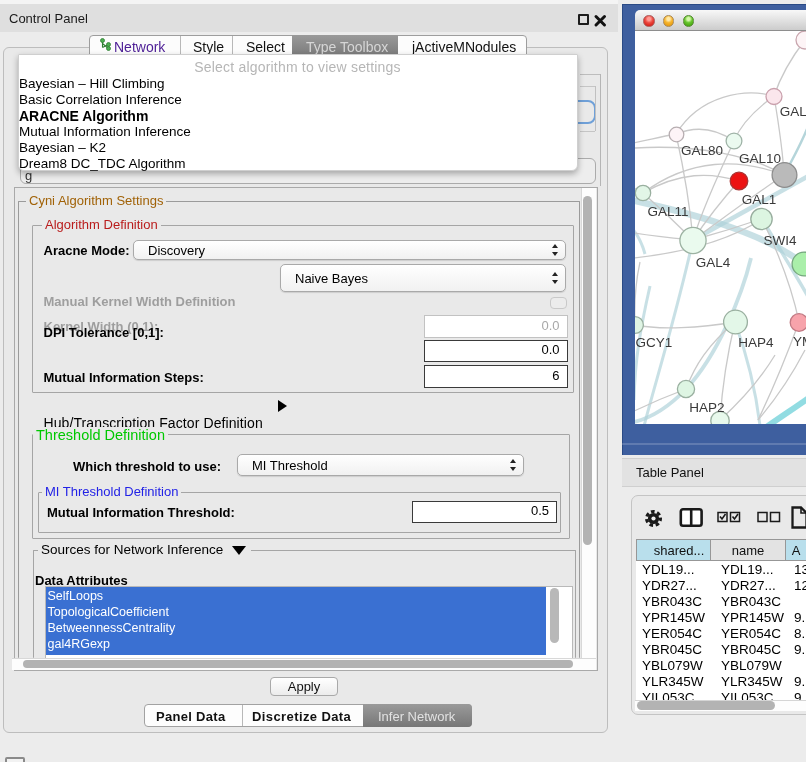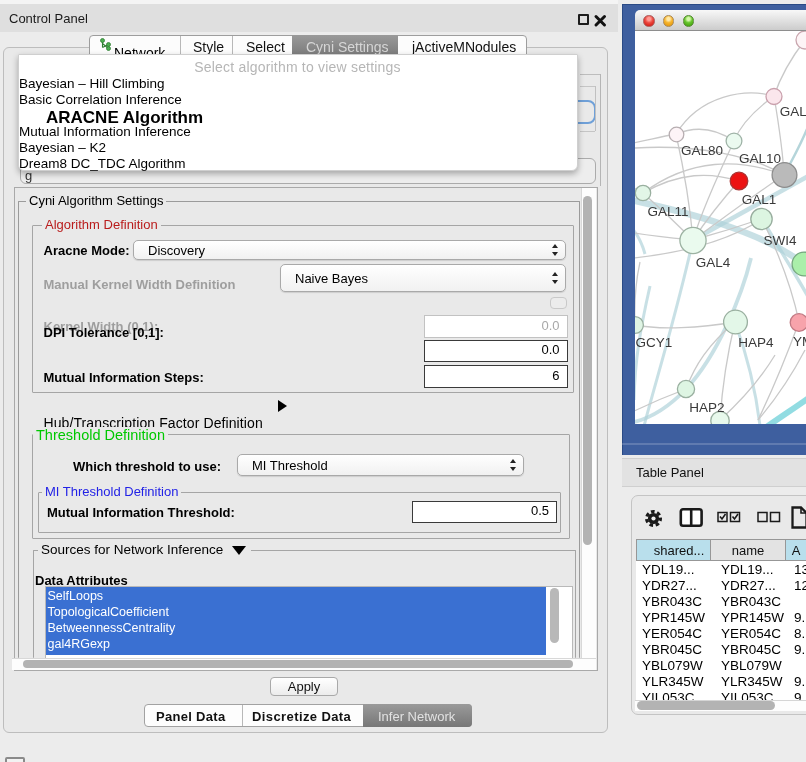--- a/index.html
+++ b/index.html
@@ -38,59 +38,59 @@
   <div class="abs" style="left:89px; top:35px; width:438px; height:23px; background:#fcfcfc; border:1px solid #9d9d9d; border-radius:4px;"></div>
   <div class="abs" style="left:180px; top:36px; width:1px; height:21px; background:#b8b8b8;"></div>
   <div class="abs" style="left:232px; top:36px; width:1px; height:21px; background:#b8b8b8;"></div>
   <div class="abs" style="left:292px; top:35px; width:106px; height:23px; background:linear-gradient(#9a9a9a,#777777);"></div>
   <svg class="abs" style="left:99px; top:37px;" width="13" height="14" viewBox="0 0 13 14">
     <path d="M3.5,3.5 L3.5,10.5 M3.5,10.5 L9.5,7.5 M3.5,6.5 L9.5,11.5" stroke="#2e7d32" stroke-width="1.1" fill="none"></path>
     <circle cx="3.5" cy="3.5" r="2" fill="#4caf50" stroke="#2e7d32" stroke-width="0.8"></circle>
     <circle cx="9.5" cy="7.5" r="2" fill="#4caf50" stroke="#2e7d32" stroke-width="0.8"></circle>
     <circle cx="9.5" cy="11.5" r="2" fill="#4caf50" stroke="#2e7d32" stroke-width="0.8"></circle>
   </svg>
-  <div class="abs" style="left:114px; top:45px; font-size:14px; color:#000000;">Network</div>
+  <div class="abs" style="left:114px; top:39px; font-size:14px; color:#4c1d95;">Network</div>
   <div class="abs" style="left:193px; top:39px; font-size:14px; color:#111;">Style</div>
   <div class="abs" style="left:246px; top:39px; font-size:14px; color:#111;">Select</div>
-  <div class="abs" style="left:306px; top:39px; font-size:14px; color:#d6d6d6;">Cyni Settings</div>
+  <div class="abs" style="left:306px; top:39px; font-size:14px; color:#d6d6d6;">Type Toolbox</div>
   <div class="abs" style="left:412px; top:39px; font-size:14px; color:#111;">jActiveMNodules</div>
 
   <div class="abs" style="left:560px; top:100px; width:36px; height:24px; border:2.5px solid #6fa0d8; border-radius:8px;"></div>
   <div class="abs" style="left:580px; top:74px; width:20px; height:1px; background:#bdbdbd;"></div>
   <div class="abs" style="left:600px; top:74px; width:1px; height:112px; background:#b5b5b5;"></div>
   <div class="abs" style="left:580px; top:86px; width:15px; height:1px; background:#c5c5c5;"></div>
   <div class="abs" style="left:595px; top:86px; width:1px; height:45px; background:#c0c0c0;"></div>
   <div class="abs" style="left:580px; top:131px; width:15px; height:1px; background:#c5c5c5;"></div>
   <div class="abs" style="left:20px; top:158px; width:576px; height:26px; border:1px solid #ababab; border-radius:6px; background:#ededed;"></div>
   <div class="abs" style="left:25px; top:168px; font-size:13px; color:#333;">g</div>
 
   <div class="abs" style="left:14px; top:187px; width:583.5px; height:484px; border:1px solid #a9a9a9; background:#e9e9e9;"></div>
 
   <div class="abs" style="left:581px; top:188px; width:15px; height:470px; background:#fdfdfd; border-left:1px solid #d8d8d8;"></div>
   <div class="abs" style="left:583px; top:196px; width:9px; height:349px; background:#b3b3b3; border-radius:5px;"></div>
 
   <div class="abs" style="left:12px; top:658px; width:584px; height:12px; background:#fdfdfd; border-top:1px solid #d8d8d8;"></div>
   <div class="abs" style="left:23px; top:659.5px; width:550px; height:8.5px; background:#b3b3b3; border-radius:5px;"></div>
 
   <div class="group" style="left:18px; top:201px; width:562px; height:457px; border-bottom:none; border-color:#9b9b9b;"></div>
-  <div class="gtitle" style="left:26px; top:193px; color:#000000;">Cyni Algorithm Settings</div>
+  <div class="gtitle" style="left:26px; top:193px; color:#a16207;">Cyni Algorithm Settings</div>
 
   <div class="group" style="left:31.5px; top:225px; width:542.5px; height:167.5px; border-color:#a5a5a5;"></div>
   <div class="gtitle" style="left:42px; top:217px; color:#b91c1c;">Algorithm Definition</div>
 
   <div class="lbl abs" style="left:43.5px; top:243px;">Aracne Mode:</div>
   <div class="combo" style="left:133px; top:240px; width:433px; height:20px;">
       <span class="ctext">Discovery</span>
       <span class="arr"></span>
     </div>
   <div class="combo" style="left:280px; top:264px; width:286px; height:28px;">
       <span class="ctext">Naive Bayes</span>
       <span class="arr"></span>
     </div>
-  <div class="lbl abs gray" style="left:43.5px; top:277px;">Manual Kernel Width Definition</div>
+  <div class="lbl abs gray" style="left:43.5px; top:294px;">Manual Kernel Width Definition</div>
   <div class="abs" style="left:549.5px; top:296.5px; width:17.5px; height:12.5px; background:#ececec; border:1px solid #c9c9c9; border-radius:4px;"></div>
   <div class="lbl abs gray" style="left:43.5px; top:318.5px;">Kernel Width (0,1):</div>
   <div class="tfield" style="left:423.5px; top:314.5px; width:144px; height:23px; border:1px solid #c2c2c2; color:#a8a8a8; line-height:20px;">0.0</div>
   <div class="lbl abs" style="left:43.5px; top:325px;">DPI Tolerance [0,1]:</div>
   <div class="tfield" style="left:423.5px; top:340px; width:144px; height:22px; border:1.5px solid #3a3a3a; color:#000;">0.0</div>
   <div class="lbl abs" style="left:43.5px; top:369.5px;">Mutual Information Steps:</div>
   <div class="tfield" style="left:423.5px; top:365px; width:144px; height:23px; border:1.5px solid #3a3a3a; color:#000; line-height:19px;">6</div>
 
   <div class="abs" style="left:43.5px; top:415px; font-size:14px; letter-spacing:0.1px; color:#000;">Hub/Transcription Factor Definition</div>
   <div class="abs" style="left:278px; top:400px; width:0; height:0; border-top:6px solid transparent; border-bottom:6px solid transparent; border-left:9px solid #000;"></div>
@@ -131,21 +131,21 @@
   <div class="abs" style="left:156px; top:709px; font-size:13px; font-weight:bold; color:#111; letter-spacing:0.3px;">Panel Data</div>
   <div class="abs" style="left:252px; top:709px; font-size:13px; font-weight:bold; color:#111; letter-spacing:0.4px;">Discretize Data</div>
   <div class="abs" style="left:378px; top:709px; font-size:13px; color:#e2e2e2;">Infer Network</div>
 
   <div class="abs" style="left:5px; top:757px; width:20px; height:16px; border:2px solid #8a8a8a; background:#f2f2f2; border-radius:2px;"></div>
 
   <div class="abs" style="left:17.5px; top:54px; width:560px; height:116.5px; background:#fff; border:1px solid #cfcfcf; border-radius:1px 1px 6px 6px; box-shadow:0 3px 6px rgba(0,0,0,0.3);"></div>
   <div class="abs" style="left:17.5px; top:59px; width:560px; text-align:center; font-size:14px; letter-spacing:0.2px; color:#b6b6b6;">Select algorithm to view settings</div>
   <div class="abs" style="left:19px; top:76px; font-size:13.5px; color:#000;">Bayesian – Hill Climbing</div>
   <div class="abs" style="left:19px; top:92px; font-size:13.5px; color:#000;">Basic Correlation Inference</div>
-  <div class="abs" style="left:19px; top:108px; font-size:17px; font-weight:bold; color:#000;padding-left:27px;">ARACNE Algorithm</div>
+  <div class="abs" style="left:19px; top:108px; font-size:14px; font-weight:bold; color:#000;">ARACNE Algorithm</div>
   <div class="abs" style="left:19px; top:124px; font-size:13.5px; color:#000;">Mutual Information Inference</div>
   <div class="abs" style="left:19px; top:140px; font-size:13.5px; color:#000;">Bayesian – K2</div>
   <div class="abs" style="left:19px; top:156px; font-size:13.5px; color:#000;">Dream8 DC_TDC Algorithm</div>
 
   <div class="abs" style="left:622px; top:4px; width:184px; height:451px; background:#3e5f9f; border-top:1px solid #2a4a85; border-left:1px solid #2a4a85;"></div>
   <div class="abs" style="left:622px; top:443px; width:184px; height:1.5px; background:rgba(255,255,255,0.18);"></div>
 
   <div class="abs" style="left:635px; top:9.5px; width:171px; height:21.5px; background:linear-gradient(#f8f8f8,#cccccc); border-bottom:1px solid #8e8e8e; border-radius:5px 0 0 0;"></div>
   <div class="abs" style="left:643.2px; top:15px; width:11.6px; height:11.6px; border-radius:50%; background:radial-gradient(circle at 50% 30%, #ff9a93 0 18%, #ec4a41 45%, #d00a00 100%); border:0.5px solid #a55;"></div>
   <div class="abs" style="left:662.9px; top:15px; width:11.6px; height:11.6px; border-radius:50%; background:radial-gradient(circle at 50% 30%, #ffe9a8 0 18%, #f6b42e 45%, #df9000 100%); border:0.5px solid #a85;"></div>

